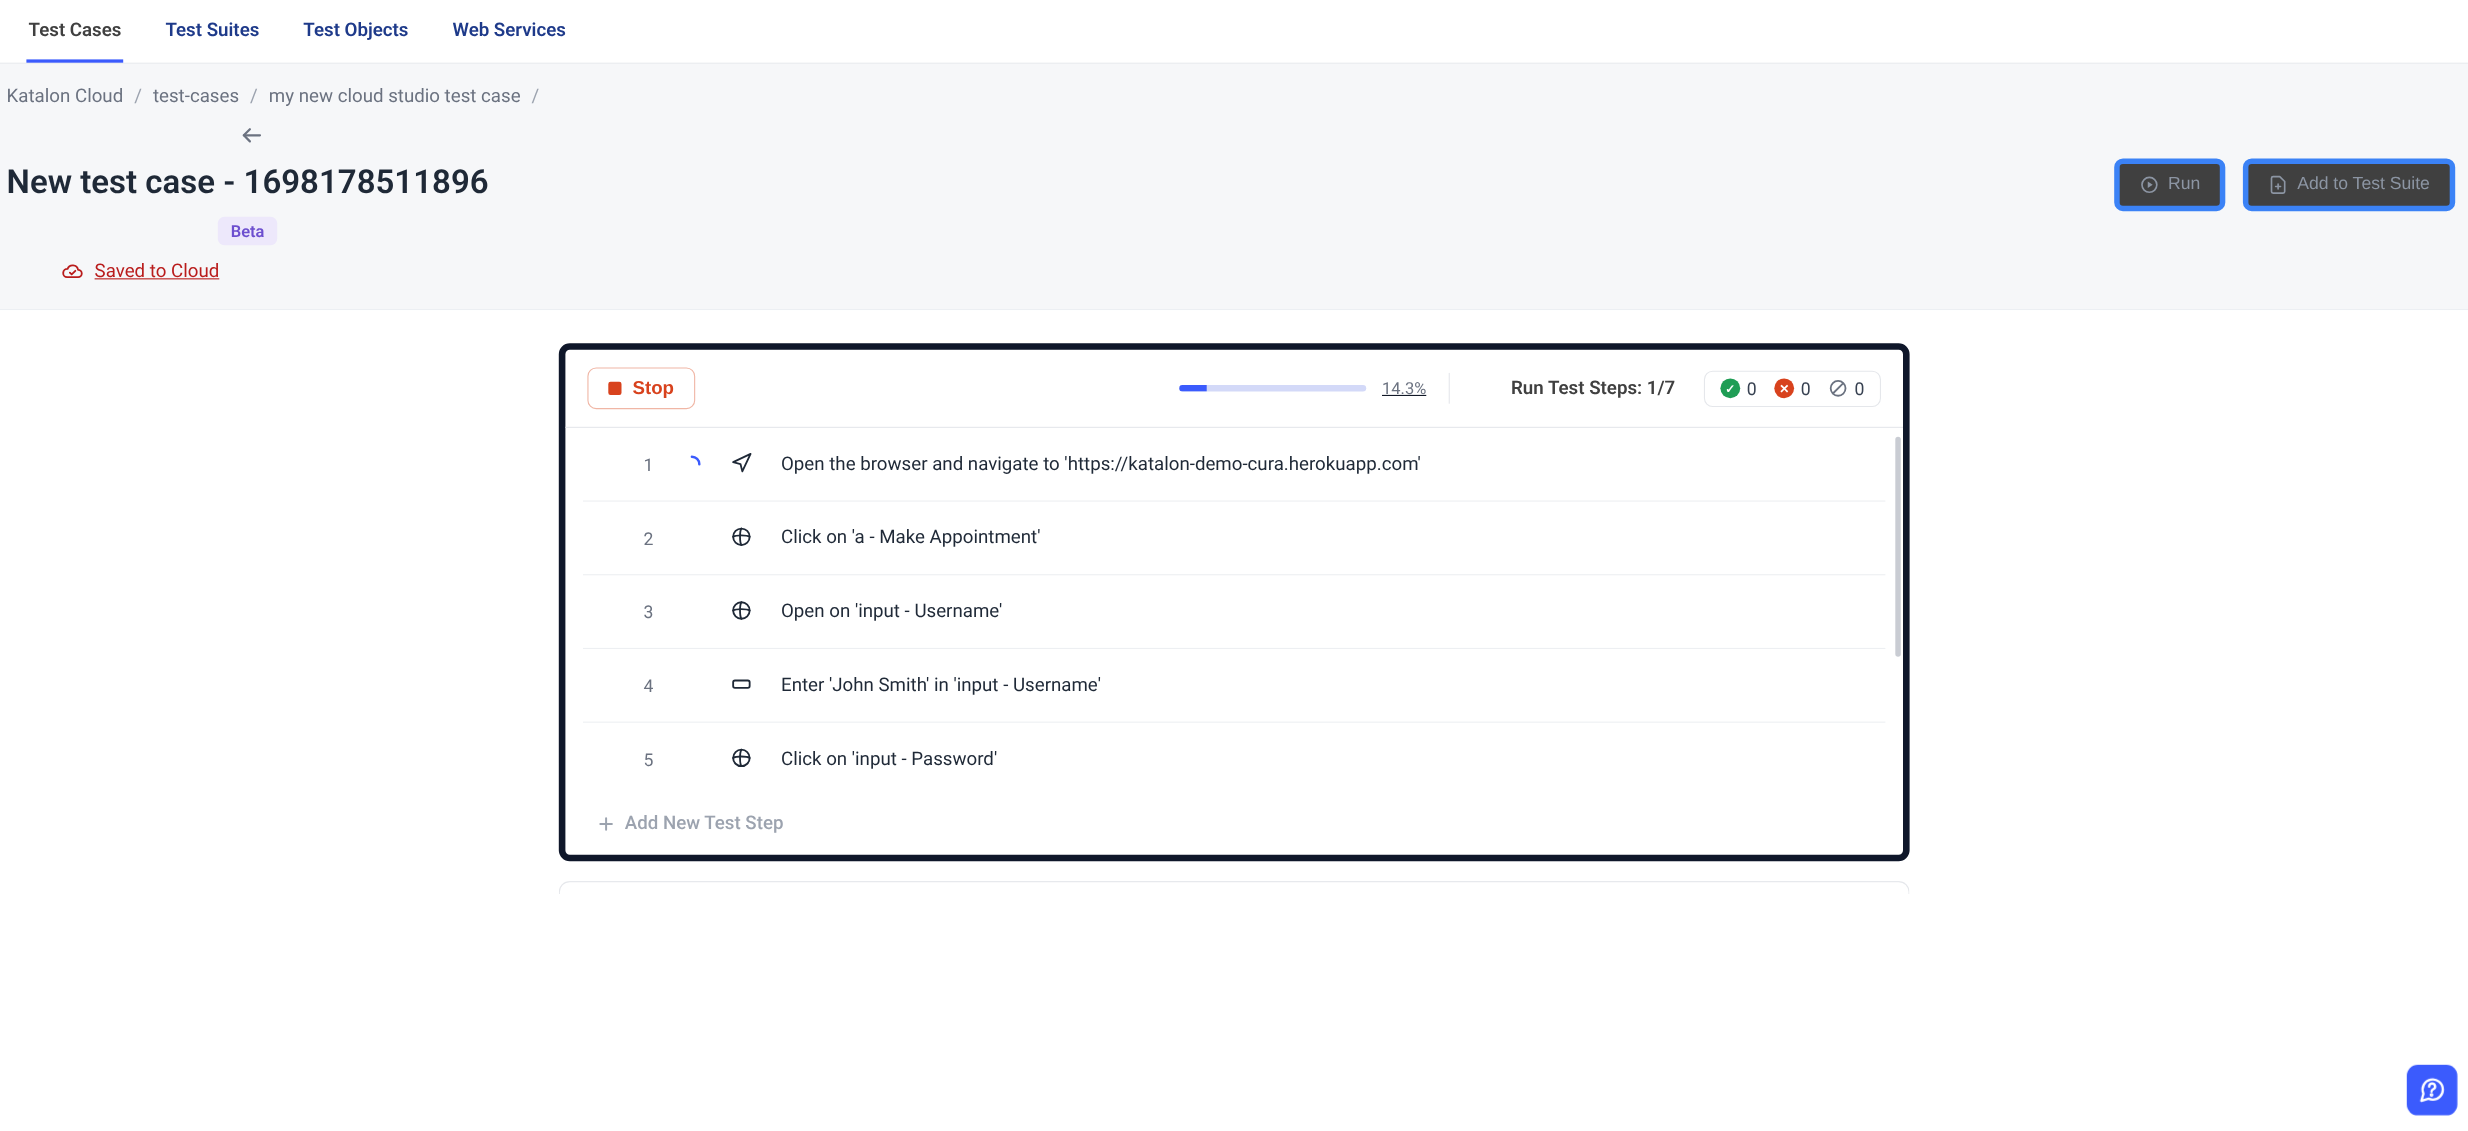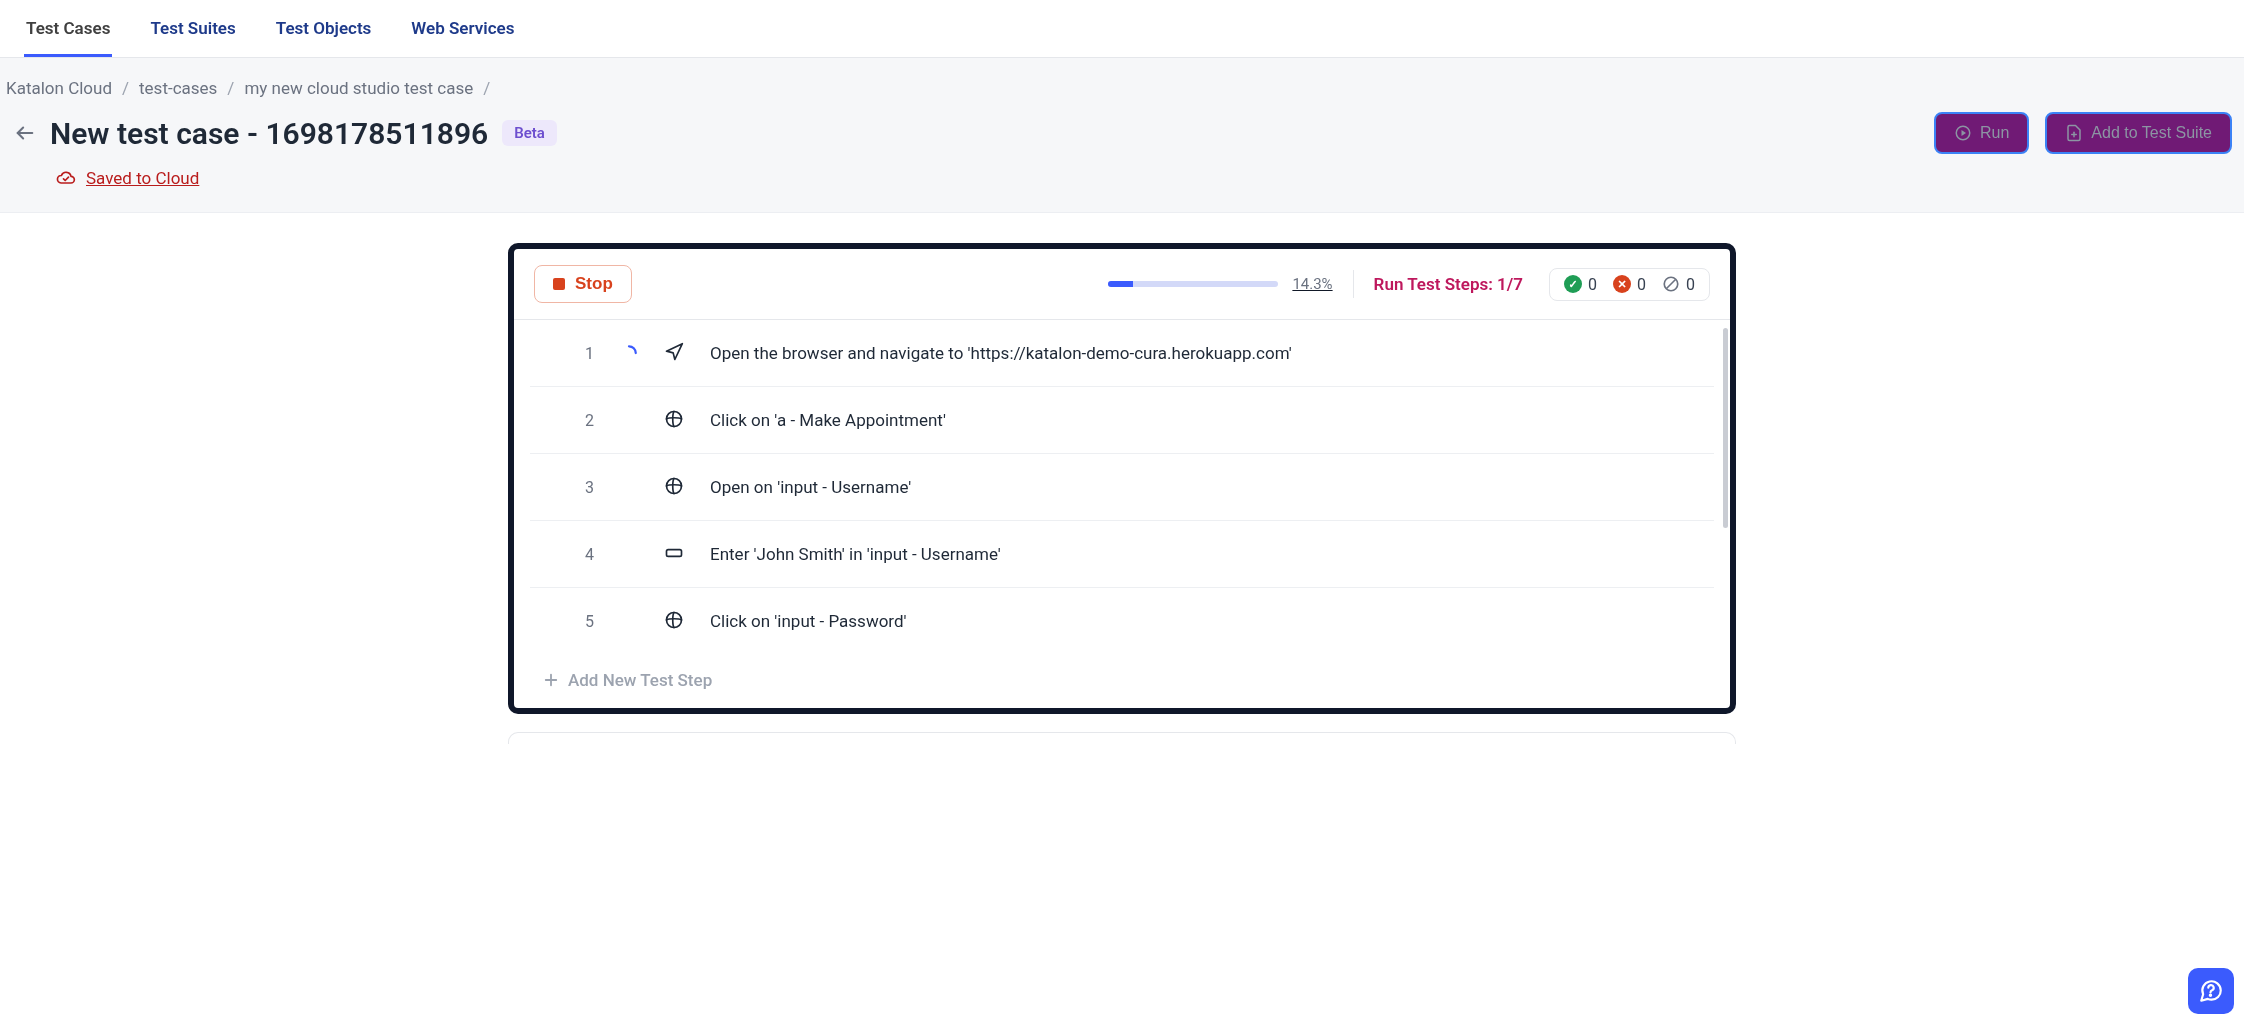--- a/index.html
+++ b/index.html
@@ -49,20 +49,21 @@
   .title-row {
     display: flex;
     align-items: center;
     justify-content: space-between;
     margin-top: 14px;
   }
   .title-left {
     display: flex;
     align-items: center;
     gap: 14px;
+    flex-direction: column;
   }
   .back-arrow {
     width: 22px; height: 22px;
     color: #6b7280;
     cursor: pointer;
     margin-left: 8px;
   }
   .page-title {
     font-size: 30px;
     font-weight: 600;
@@ -79,22 +80,22 @@
   .action-buttons {
     display: flex;
     gap: 16px;
     margin-right: 6px;
   }
   .btn-outline {
     display: inline-flex;
     align-items: center;
     gap: 8px;
     padding: 10px 18px;
-    border: 2px solid #3b82f6;
-    background: #701a75;
+    border: 5px solid #3b82f6;
+    background: #404040;
     color: #8c95a3;
     font-size: 16px;
     font-weight: 500;
     border-radius: 8px;
     cursor: pointer;
   }
   .saved-row {
     display: flex;
     align-items: flex-start;
     gap: 10px;
@@ -166,21 +167,22 @@
     font-size: 15px;
   }
   .vert-sep {
     width: 1px;
     height: 28px;
     background: #e5e7eb;
   }
   .run-steps-label {
     font-size: 17px;
     font-weight: 600;
-    color: #be185d;
+    color: #404040;
+    margin-left: 36px;
   }
   .status-chip-group {
     display: inline-flex;
     align-items: center;
     gap: 16px;
     border: 1px solid #e5e7eb;
     border-radius: 8px;
     padding: 6px 14px;
     margin-left: 6px;
   }

